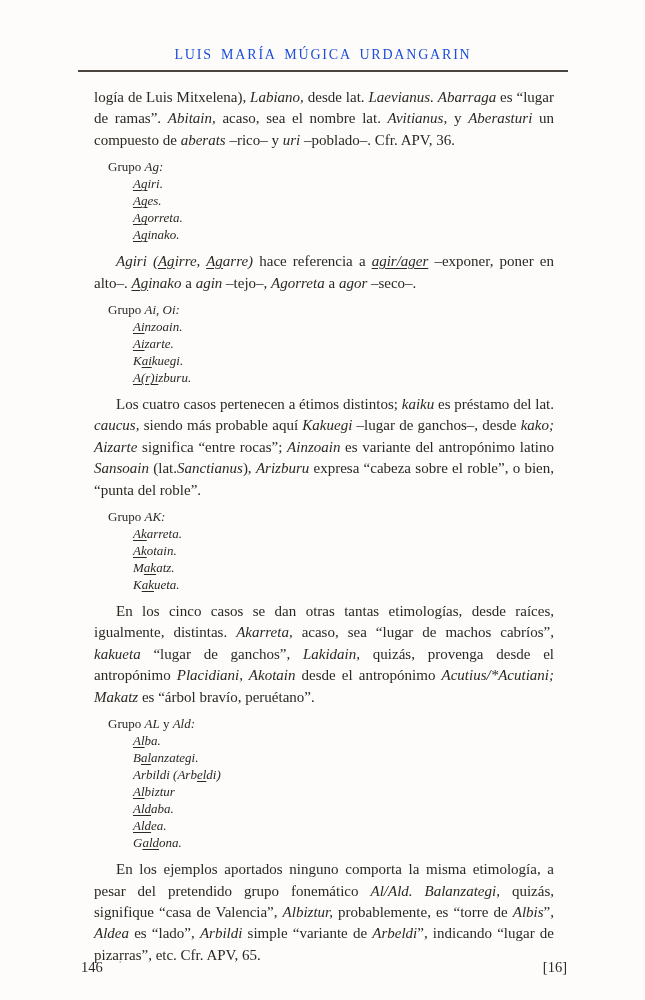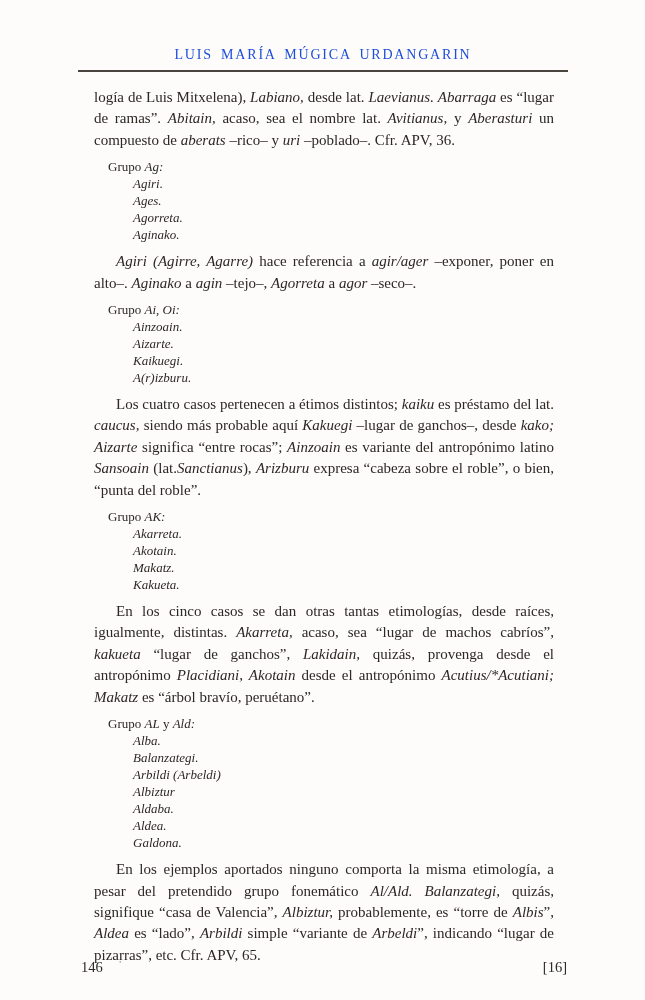--- a/index.html
+++ b/index.html
@@ -39,20 +39,21 @@
   }
   .para.indent { text-indent: 22px; }
   .group {
     margin: 7px 0 8px 27px;
     font-size: 13px;
     line-height: 17px;
   }
   .group-item { margin-left: 25px; }
   .seg-i { font-style: italic; }
   .seg-u {
+    text-decoration: underline;
     text-decoration-thickness: 1px;
     text-underline-offset: 2px;
   }
   .page-footer {
     position: absolute;
     left: 81px;
     right: 78px;
     top: 918px;
     display: flex;
     justify-content: space-between;

